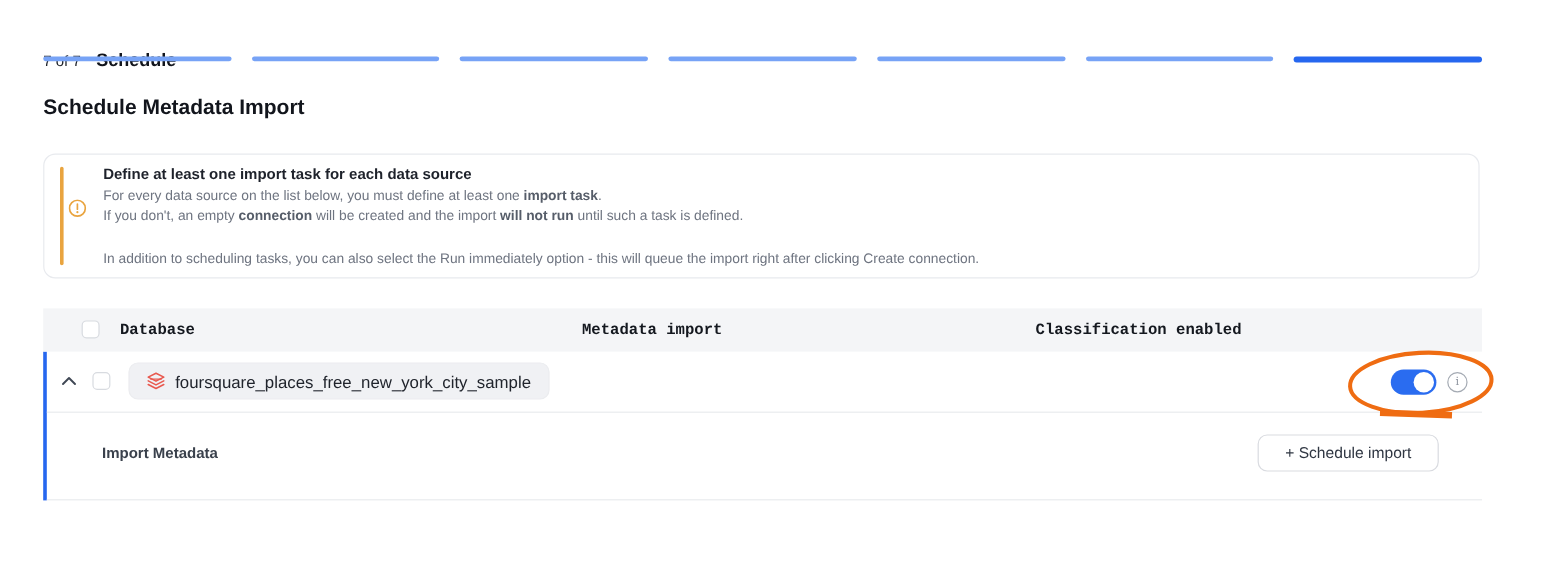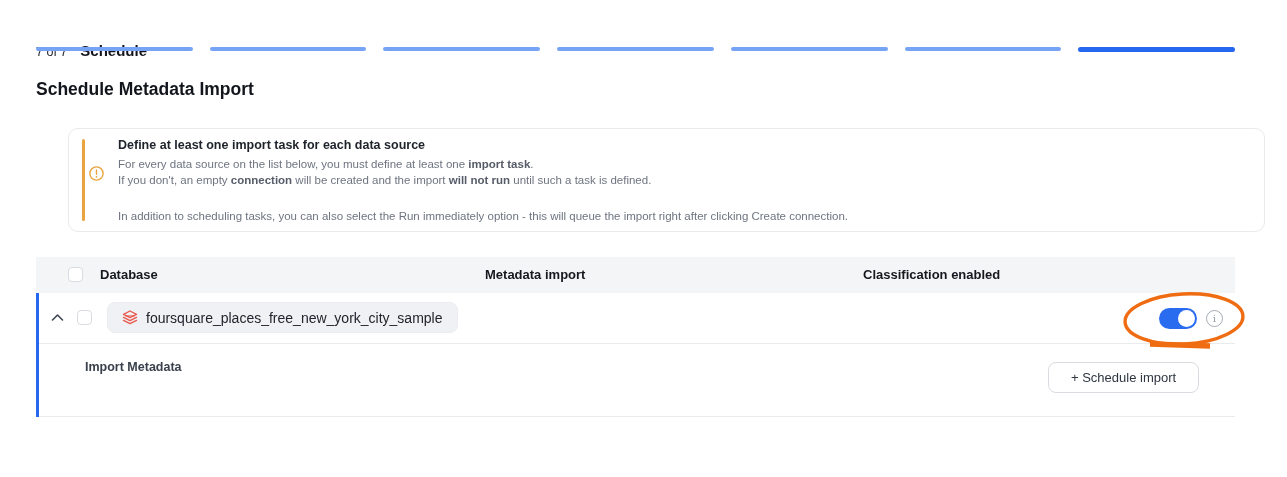--- a/index.html
+++ b/index.html
@@ -67,21 +67,20 @@
 
   
   .callout {
     position: absolute;
     left: 0; top: 128px;
     width: 1197px;
     height: 104px;
     border: 1px solid #e8eaee;
     border-radius: 10px;
     background: #ffffff;
-    margin-left: 32px;
   }
   .callout-bar {
     position: absolute;
     left: 13px; top: 10px; bottom: 10px;
     width: 3px;
     border-radius: 2px;
     background: #e9a43f;
   }
   .callout-icon {
     position: absolute;
@@ -117,20 +116,21 @@
     height: 36px;
     background: #f4f5f7;
   }
   .th {
     position: absolute;
     top: 0;
     line-height: 36px;
     font-size: 13px;
     font-weight: bold;
     color: #14181f;
+    font-family: Liberation Mono, monospace;
   }
   .th-database { left: 64px; }
   .th-metadata { left: 449px; }
   .th-classification { left: 827px; }
   .checkbox {
     width: 15px; height: 15px;
     border: 1.5px solid #d8dbe0;
     border-radius: 4px;
     background: #ffffff;
     cursor: pointer;
@@ -199,21 +199,21 @@
   }
 
   .expanded {
     position: relative;
     height: 74px;
     border-top: 1px solid #e9ebee;
     border-bottom: 1px solid #e9ebee;
   }
   .section-label {
     position: absolute;
-    left: 46px; top: 16px;
+    left: 46px; top: 27px;
     font-size: 12.5px;
     font-weight: bold;
     color: #3a414c;
   }
   .schedule-btn {
     position: absolute;
     left: 1009px; top: 18px;
     height: 31px;
     padding: 0 22px;
     background: #ffffff;

